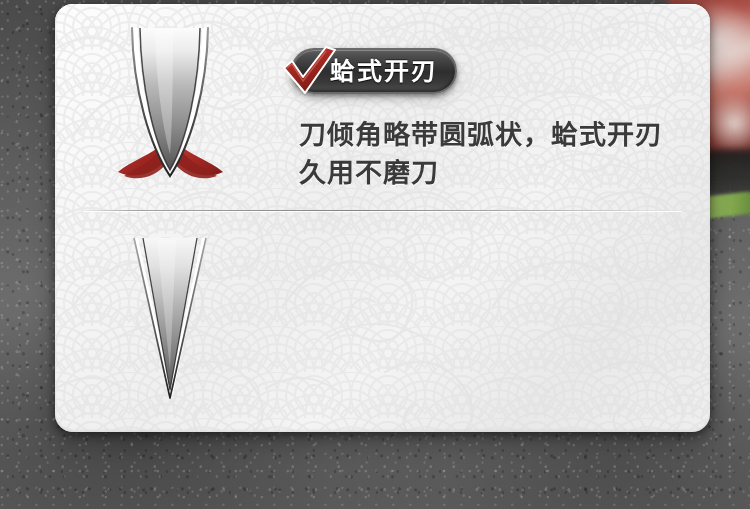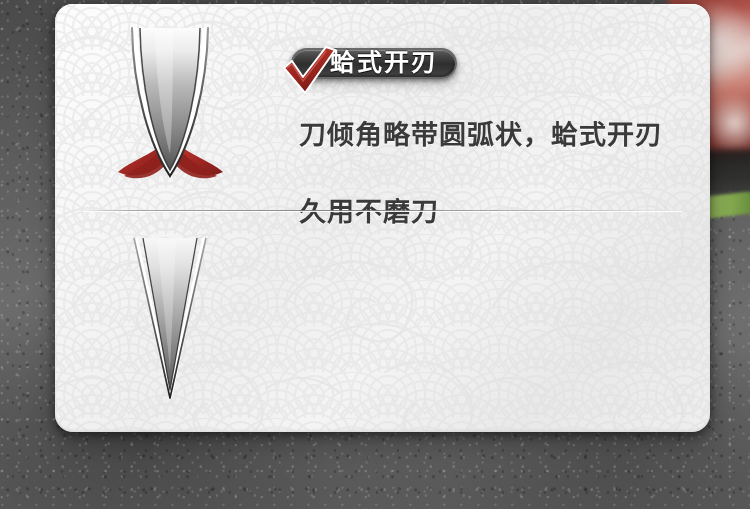--- a/index.html
+++ b/index.html
@@ -142,31 +142,31 @@
     position: absolute;
     left: 55px;
   }
   .blade-a { top: 16px;  width: 120px; height: 180px; }
   .blade-b { top: 18px;  width: 120px; height: 180px; }
   .blade svg { display: block; width: 100%; height: 100%; overflow: visible; }
 
   
   .badge {
     position: absolute;
-    height: 31px;
+    height: 46px;
     border-radius: 23px;
     background: linear-gradient(180deg, #5d5d5d 0%, #4a4a4a 18%, #2e2e2e 52%, #3a3a3a 78%, #4e4e4e 100%);
     border: 2px solid #6a6a6a;
     box-shadow:
       0 2px 4px rgba(0,0,0,0.38),
       0 5px 11px rgba(0,0,0,0.22),
       inset 0 1px 1px rgba(255,255,255,0.30),
       inset 0 -2px 3px rgba(0,0,0,0.45);
     display: flex;
-    align-items: flex-start;
+    align-items: center;
     justify-content: center;
     box-sizing: border-box;
   }
   .badge-a { left: 236px; top: 44px;  width: 166px; }
 
   .badge-label {
     color: #ffffff;
     font-family: "Liberation Serif", "DejaVu Serif", serif;
     font-weight: bold;
     font-size: 25px;
@@ -194,21 +194,21 @@
     color: #3a3a3a;
     font-family: "Liberation Serif", "DejaVu Serif", serif;
     font-weight: bold;
     font-size: 27px;
     line-height: 38px;
     letter-spacing: 1px;
     text-shadow: 0 1px 0 rgba(255,255,255,0.85);
     white-space: nowrap;
   }
   .desc-a { left: 244px; top: 112px; }
-  .desc-line2-a { padding-left: 0px; margin-top: 39px; }
+  .desc-line2-a { padding-left: 0px; }
 </style>
 </head>
 <body>
 
 <div id="stage">
 
   <div class="bg-meat"></div>
   <div class="bg-shelf"></div>
   <div class="bg-green"></div>
 

